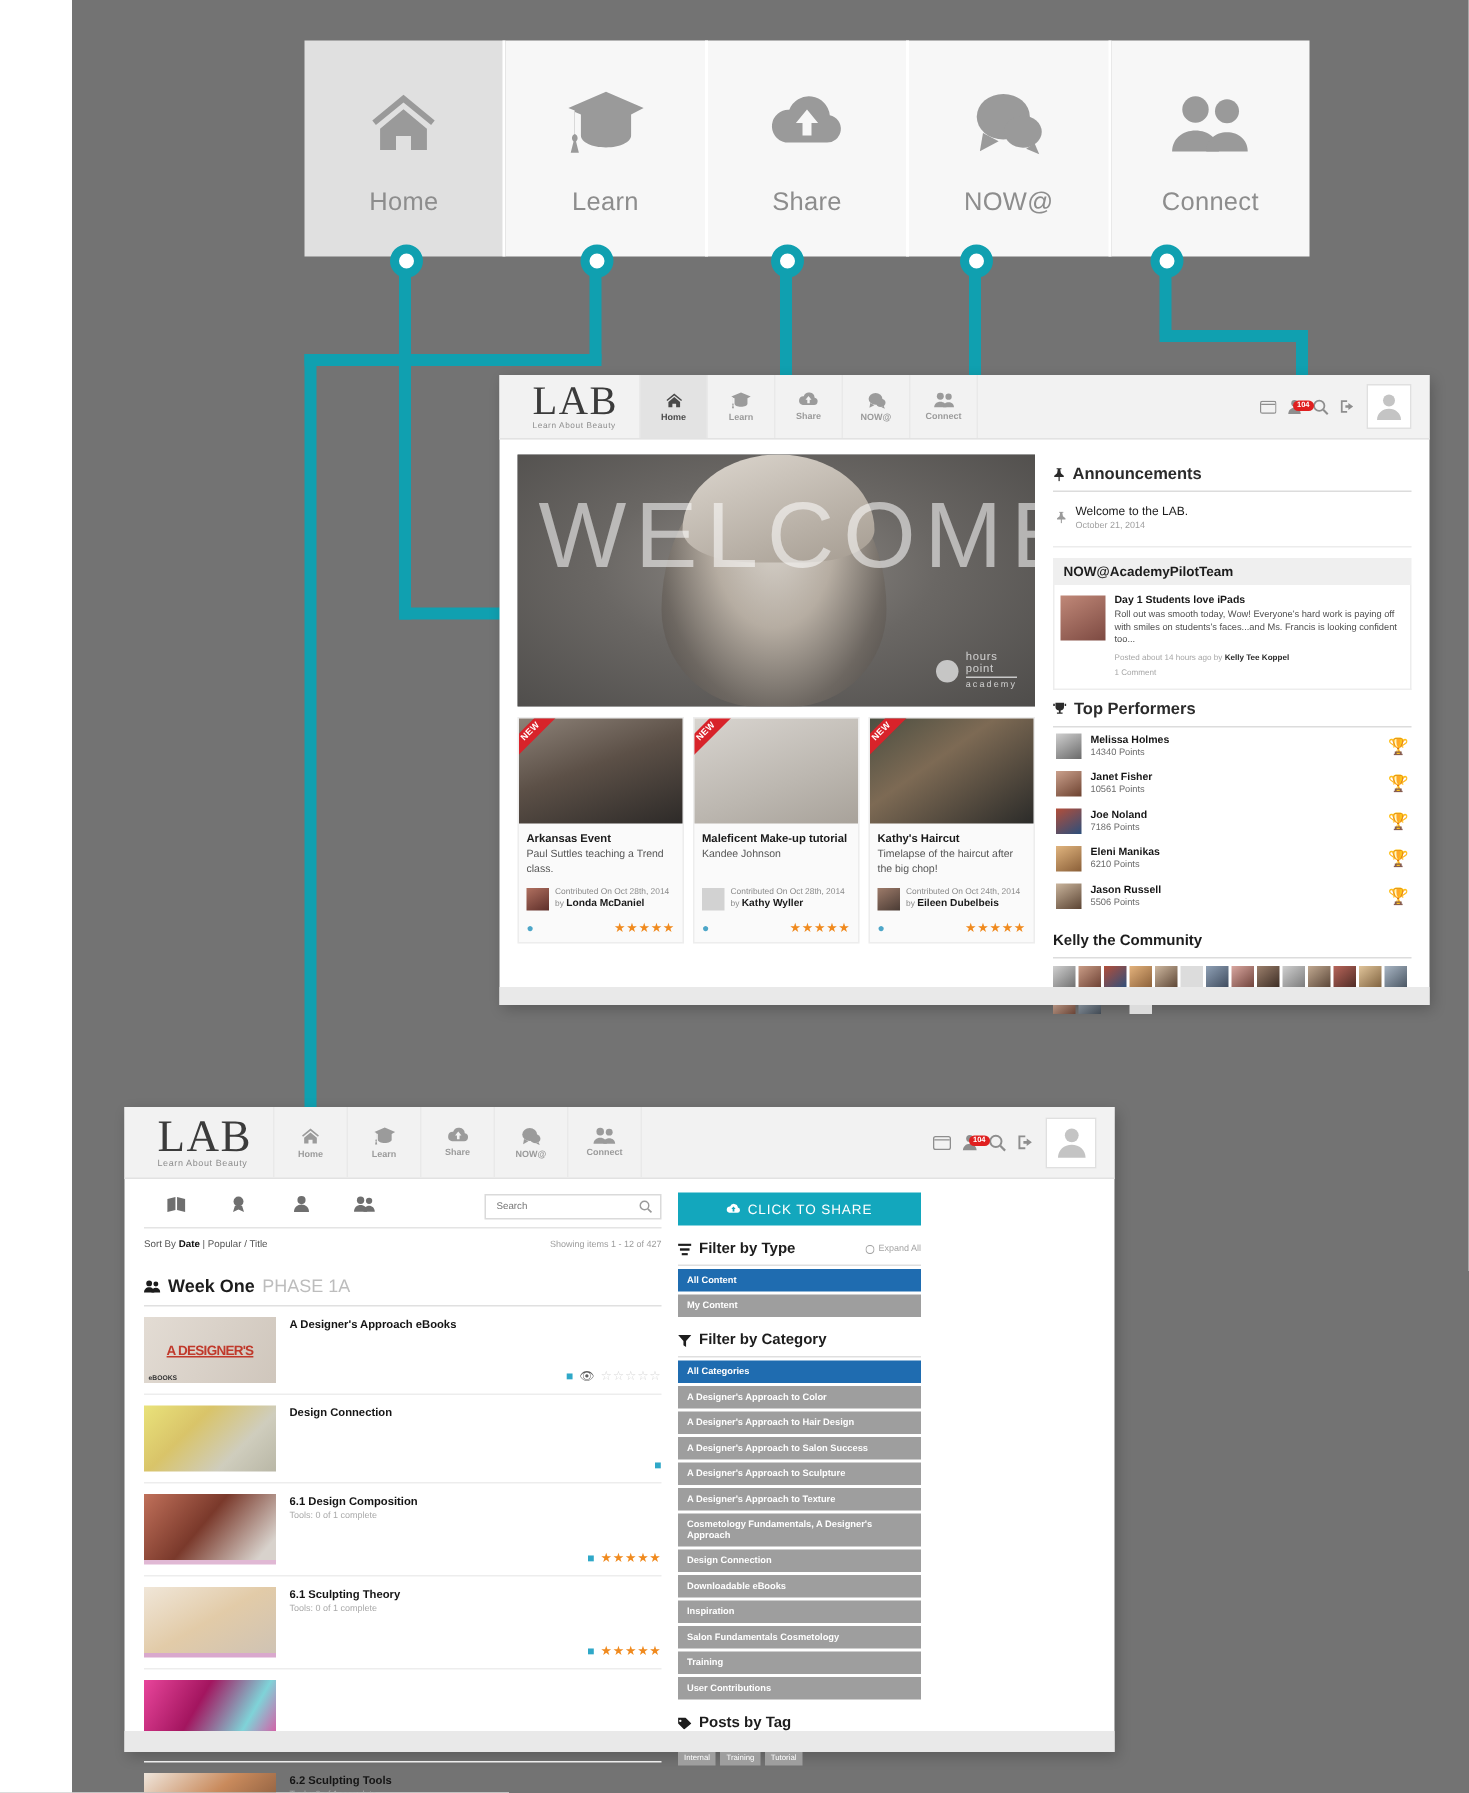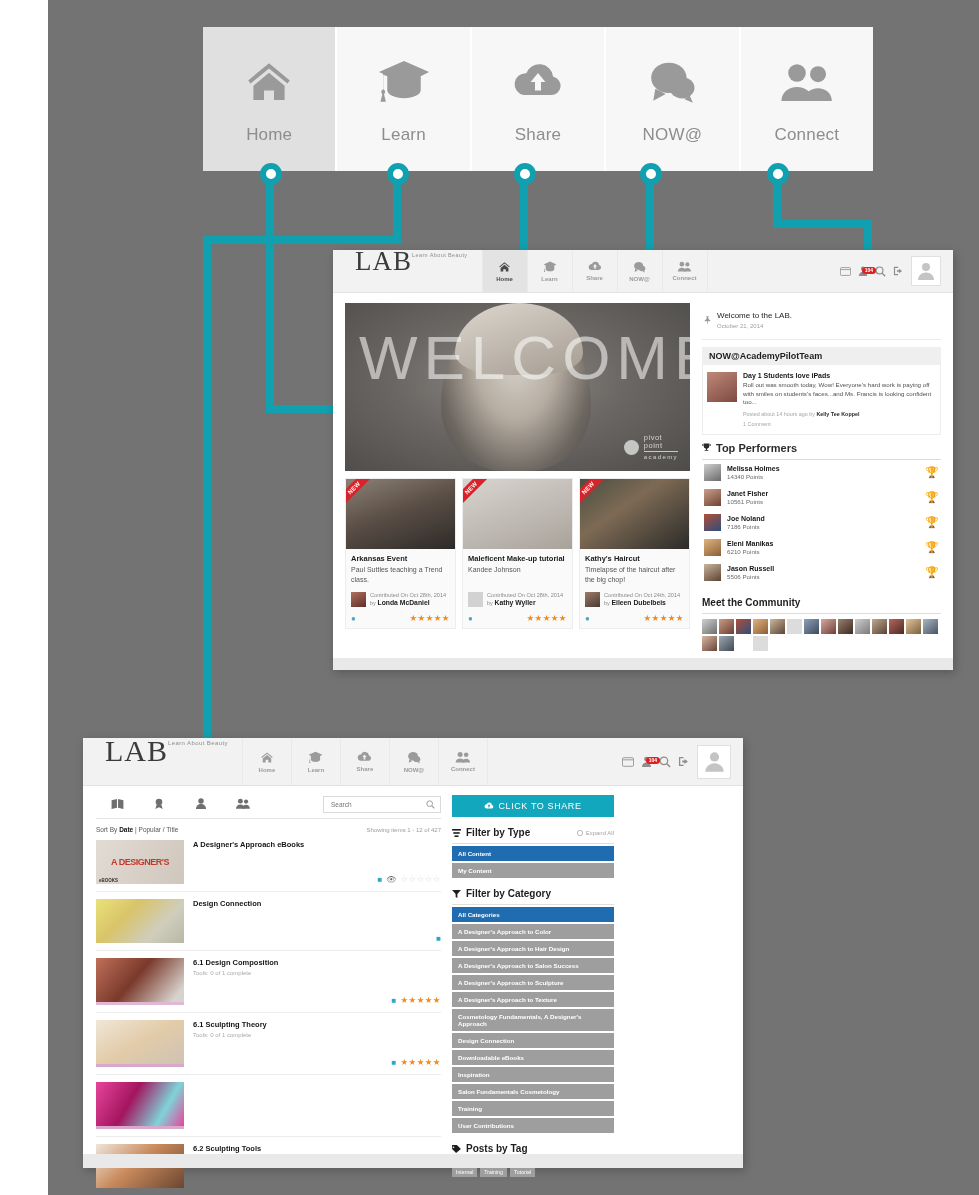--- a/index.html
+++ b/index.html
@@ -20,21 +20,21 @@
   .ring{position:absolute;width:22px;height:22px;border:6px solid #10a0b0;border-radius:50%;box-sizing:border-box;background:#fff;}
   .dot{position:absolute;width:22px;height:22px;border-radius:50%;background:#10a0b0;}
 
   
   .panel{position:absolute;background:#ffffff;box-shadow:2px 3px 9px rgba(0,0,0,.22);}
   .panel-top{left:285px;top:250px;width:620px;height:420px;}
   .panel-bot{left:35px;top:738px;width:660px;height:430px;}
 
   .appbar{height:42px;background:#f2f2f2;border-bottom:1px solid #e2e2e2;display:flex;align-items:stretch;}
   .panel-bot .appbar{height:47px;}
-  .logo{display:flex;justify-content:center;padding:0 14px 0 22px;}
+  .logo{display:flex;flex-direction:column;justify-content:center;padding:0 14px 0 22px;}
   .logo .mark{font-size:27px;line-height:23px;letter-spacing:1px;color:#3b3b3b;font-weight:300;font-family:"Liberation Serif",serif;}
   .logo .sub{font-size:5.5px;color:#8d8d8d;letter-spacing:.4px;margin-top:2px;}
   .panel-bot .logo .mark{font-size:30px;line-height:26px;}
   .panel-bot .logo .sub{font-size:6px;}
 
   .appnav{display:flex;align-items:stretch;}
   .appnav .ai{width:44px;display:flex;flex-direction:column;align-items:center;justify-content:center;border-right:1px solid #e9e9e9;color:#9b9b9b;}
   .appnav .ai:first-child{border-left:1px solid #e9e9e9;}
   .appnav .ai.on{background:#e3e3e3;color:#4a4a4a;}
   .appnav .ai svg{fill:currentColor;}
@@ -317,21 +317,21 @@
     <div class="tbody">
       <div class="tleft">
         <div class="hero">
           <div class="grad"></div>
           <div class="model"></div>
           <div class="hair"></div>
           <div class="wtext">WELCOME</div>
           <div class="pp">
             <div class="circ"></div>
             <div class="pt">
-              <div>pivot</div>
+              <div>hours</div>
               <div>point</div>
               <div class="acad">academy</div>
             </div>
           </div>
         </div>
 
 
         <div class="cards">
           <div class="card">
             <div class="thumb" style="background:linear-gradient(160deg,#8c8177 0%,#5c5047 45%,#2d2a28 100%);">
@@ -387,20 +387,26 @@
             <div class="foot">
               <span style="color:#4da6c8;font-size:8px;">●</span>
               <span class="stars">★★★★★</span>
             </div>
           </div>
         </div>
 
       </div>
 
       <div class="tright">
+        <div class="sechead">
+          <svg width="8" height="9" viewBox="0 0 10 11">
+              <path d="M3 0h4v1H6l.6 3.2L9 6.3v1H5.6V11h-1V7.3H1v-1l2.4-2.1L4 1H3z"></path>
+            </svg>
+          <span>Announcements</span>
+        </div>
         <div class="annrow">
           <svg width="7" height="8" viewBox="0 0 10 11" fill="#9a9a9a">
               <path d="M3 0h4v1H6l.6 3.2L9 6.3v1H5.6V11h-1V7.3H1v-1l2.4-2.1L4 1H3z"></path>
             </svg>
           <div>
             <div class="at">Welcome to the LAB.</div>
             <div class="ad">October 21, 2014</div>
           </div>
         </div>
 
@@ -457,21 +463,21 @@
           <div class="perf">
             <div class="pa" style="background:linear-gradient(150deg,#c9b49c,#5b4433);"></div>
             <div>
                 <div class="pn">Jason Russell</div>
                 <div class="pp2">5506 Points</div>
               </div>
             <div class="trophy">🏆</div>
           </div>
         </div>
 
-        <div class="commhead">Meet the Community</div>
+        <div class="commhead">Kelly the Community</div>
         <div class="commgrid">
           <i style="background:linear-gradient(140deg,#d0d0d0,#6e6e6e)"></i>
           <i style="background:linear-gradient(140deg,#c99c86,#6b3f32)"></i>
           <i style="background:linear-gradient(140deg,#b24e3a,#2c4f7c)"></i>
           <i style="background:linear-gradient(140deg,#e3b27c,#8a5f38)"></i>
           <i style="background:linear-gradient(140deg,#cdb79f,#5b4433)"></i>
           <i style="background:#dcdcdc"></i>
           <i style="background:linear-gradient(140deg,#8fa0b5,#3d4a5c)"></i>
           <i style="background:linear-gradient(140deg,#d9a7a0,#6d4038)"></i>
           <i style="background:linear-gradient(140deg,#9b7f6c,#3a2b22)"></i>
@@ -605,25 +611,35 @@
             <span>Sort By</span>
             <b>Date</b>
             <span>|</span>
             <span>Popular</span>
             <span>/</span>
             <span>Title</span>
           </div>
           <div class="sr">Showing items 1 - 12 of 427</div>
         </div>
 
+        <div class="weekhead">
+          <svg width="11" height="9" viewBox="0 0 16 12">
+              <circle cx="5" cy="3.3" r="2.8"></circle>
+              <path d="M0 12c0-3 2.2-5 5-5s5 2 5 5z"></path>
+              <circle cx="11.5" cy="3.8" r="2.4"></circle>
+              <path d="M7.2 12c0-2.7 2-4.5 4.3-4.5S15.8 9.3 15.8 12z"></path>
+            </svg>
+          <span>Week One</span>
+          <span class="ph">PHASE 1A</span>
+        </div>
 
         <div>
           <div class="litem">
             <div class="th" style="background:linear-gradient(120deg,#e3dcd4,#cfc6bc);">
-              <div style="position:absolute;inset:0;display:flex;align-items:center;justify-content:center;color:#c0392b;font-weight:bold;font-size:9px;letter-spacing:-.5px;">A DESIGNER'S</div>
+              <div style="position:absolute;inset:0;display:flex;align-items:center;justify-content:center;color:#c0392b;font-weight:bold;font-size:9px;letter-spacing:-.5px;text-decoration:underline;">A DESIGNER'S</div>
               <div style="position:absolute;left:3px;bottom:1px;font-size:4.5px;font-weight:bold;color:#333;">eBOOKS</div>
             </div>
             <div class="info">
               <div class="ti">A Designer's Approach eBooks</div>
               <div class="rt">
                 <span class="bk">■</span>
                 <span class="ey">👁</span>
                 <span class="stars"><span class="off">☆☆☆☆☆</span></span>
               </div>
             </div>

